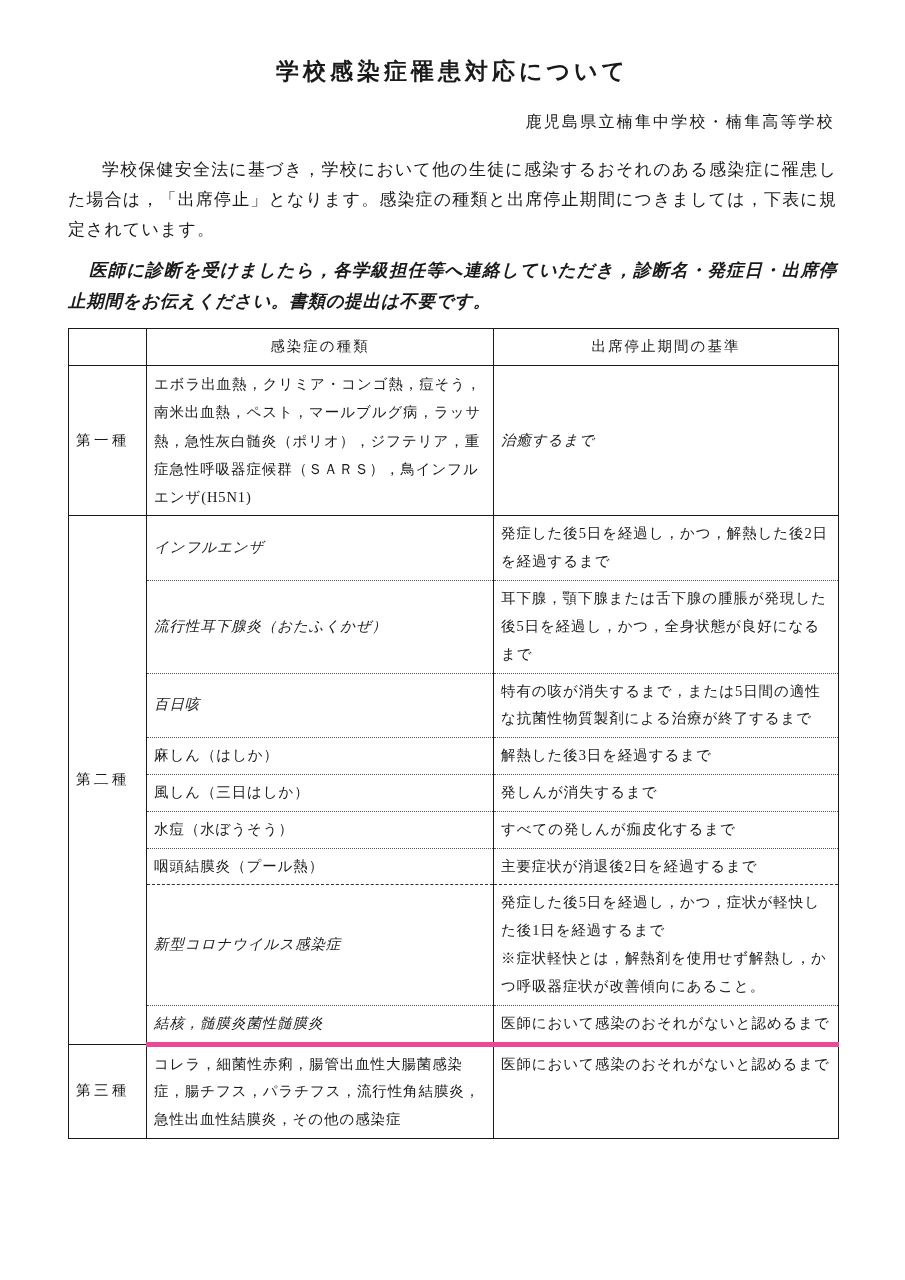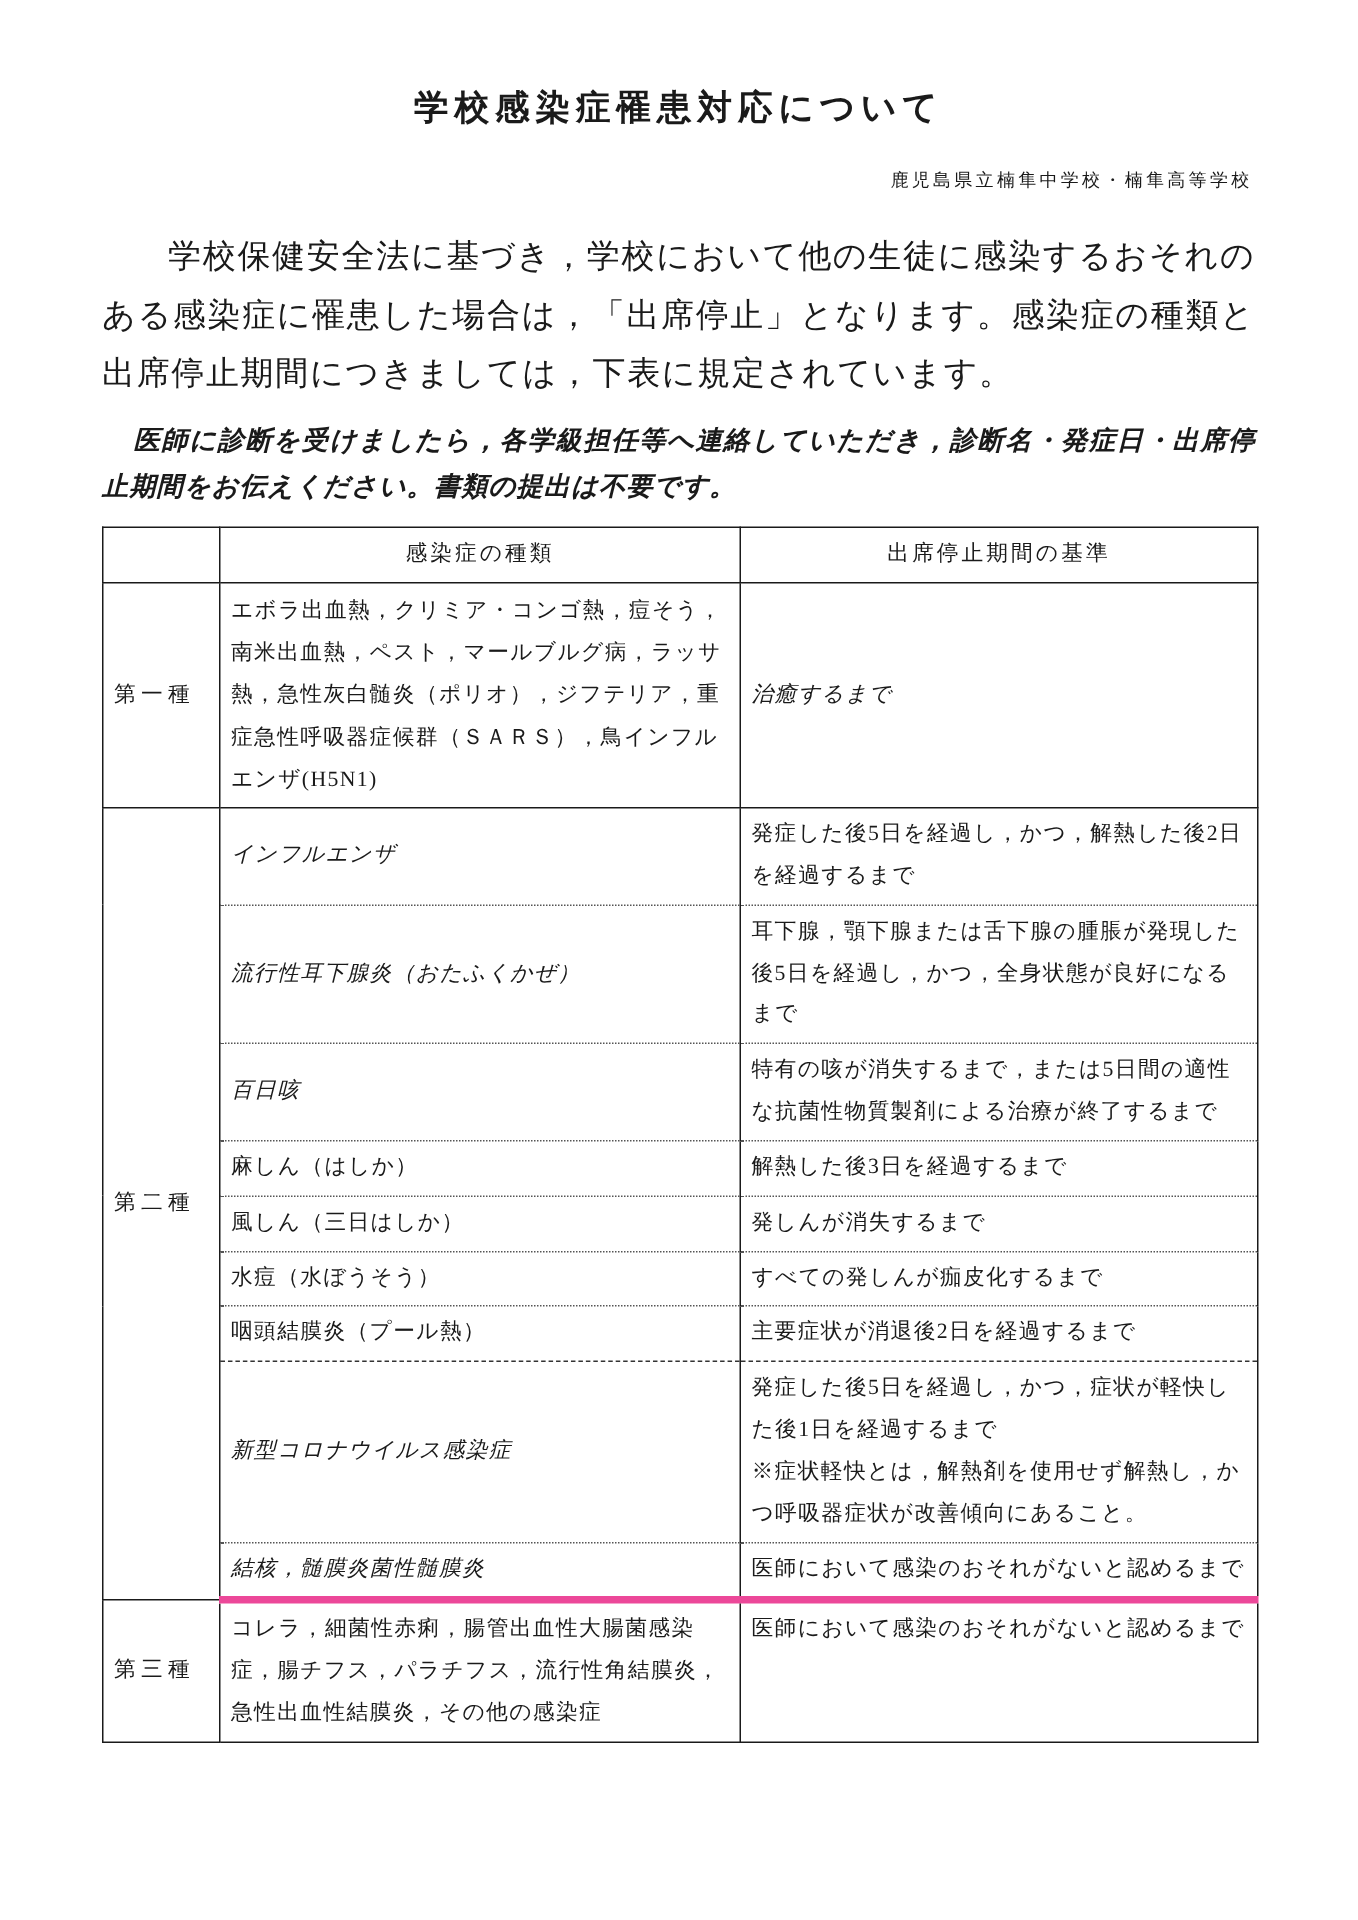--- a/index.html
+++ b/index.html
@@ -28,30 +28,30 @@
     text-align: center;
     font-size: 23px;
     font-weight: bold;
     letter-spacing: 4px;
     margin: 0;
     padding-top: 58px;
     line-height: 1.2;
   }
   .doc-subtitle {
     text-align: right;
-    font-size: 12px;
+    font-size: 16px;
     letter-spacing: 2.2px;
     margin: 0;
     padding-top: 26px;
     padding-right: 2px;
   }
 
   
   .intro {
-    font-size: 22px;
+    font-size: 17px;
     line-height: 1.78;
     letter-spacing: 1.1px;
     margin: 0;
     padding-top: 22px;
     text-align: justify;
     text-indent: 2em;
   }
   .emphasis {
     font-size: 17.5px;
     line-height: 1.74;

